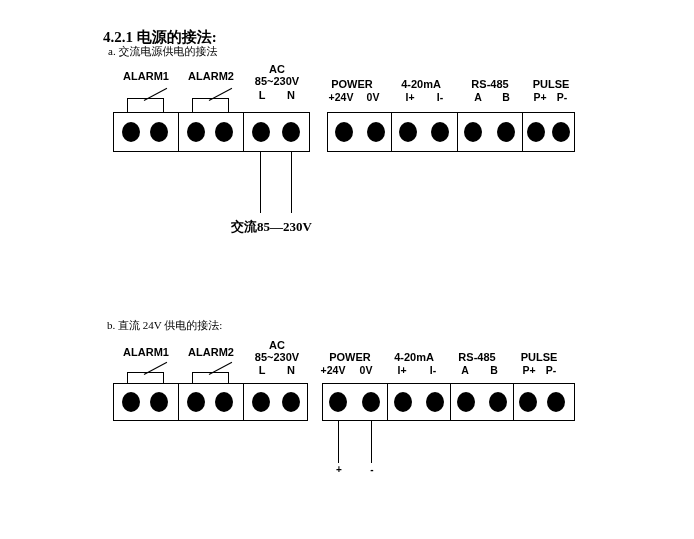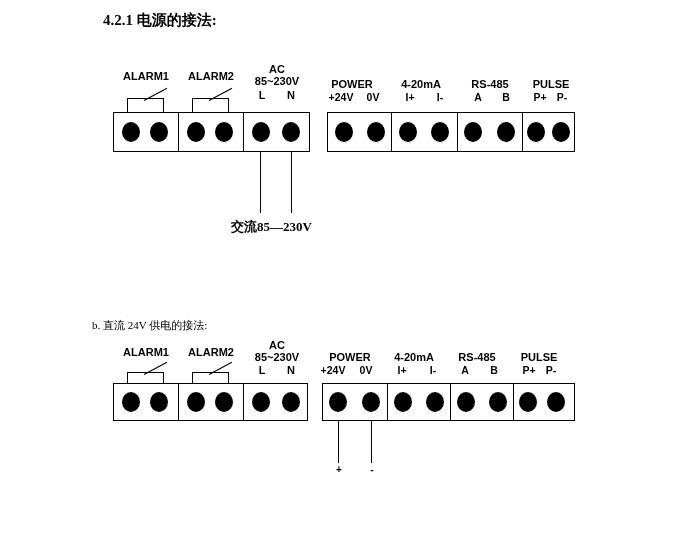--- a/index.html
+++ b/index.html
@@ -17,21 +17,22 @@
   .blade{height:1px;background:#000;transform-origin:0 50%;}
   .wire{width:1px;background:#000;}
   .ann{font-family:"Liberation Serif",serif;font-weight:bold;font-size:13px;white-space:nowrap;}
   .sign{font-weight:bold;font-size:10px;line-height:10px;transform:translateX(-50%);}
 </style>
 </head>
 <body>
 
 <div class="page">
 
-  <div class="abs title" style="left:103px;top:11px">4.2.1 电源的接法:</div>
+  <div class="abs title" style="left:103px;top:28px">4.2.1 电源的接法:</div>
+  <div class="abs cap" style="left:108px;top:44px">a. 交流电源供电的接法</div>
 
   <span class="abs lbl" style="left:146px;top:71px">ALARM1</span>
   <span class="abs lbl" style="left:211px;top:71px">ALARM2</span>
   <span class="abs lbl" style="left:277px;top:64px">AC</span>
   <span class="abs lbl" style="left:277px;top:76px">85~230V</span>
   <span class="abs lbl" style="left:262px;top:90px">L</span>
   <span class="abs lbl" style="left:291px;top:90px">N</span>
 
   <span class="abs lbl" style="left:352px;top:79px">POWER</span>
   <span class="abs lbl sm" style="left:341px;top:92px">+24V</span>
@@ -71,21 +72,21 @@
   <div class="abs terminal" style="left:431px;top:122px"></div>
   <div class="abs terminal" style="left:464px;top:122px"></div>
   <div class="abs terminal" style="left:497px;top:122px"></div>
   <div class="abs terminal" style="left:527px;top:122px"></div>
   <div class="abs terminal" style="left:552px;top:122px"></div>
 
   <div class="abs wire" style="left:260px;top:152px;height:61px"></div>
   <div class="abs wire" style="left:291px;top:152px;height:61px"></div>
   <span class="abs ann" style="left:231px;top:218px">交流85—230V</span>
 
-  <div class="abs cap" style="left:92px;top:318px">b. 直流 24V 供电的接法:</div>
+  <div class="abs cap" style="left:107px;top:318px">b. 直流 24V 供电的接法:</div>
 
   <span class="abs lbl" style="left:146px;top:347px">ALARM1</span>
   <span class="abs lbl" style="left:211px;top:347px">ALARM2</span>
   <span class="abs lbl" style="left:277px;top:340px">AC</span>
   <span class="abs lbl" style="left:277px;top:352px">85~230V</span>
   <span class="abs lbl" style="left:262px;top:365px">L</span>
   <span class="abs lbl" style="left:291px;top:365px">N</span>
 
   <span class="abs lbl" style="left:350px;top:352px">POWER</span>
   <span class="abs lbl sm" style="left:333px;top:365px">+24V</span>

